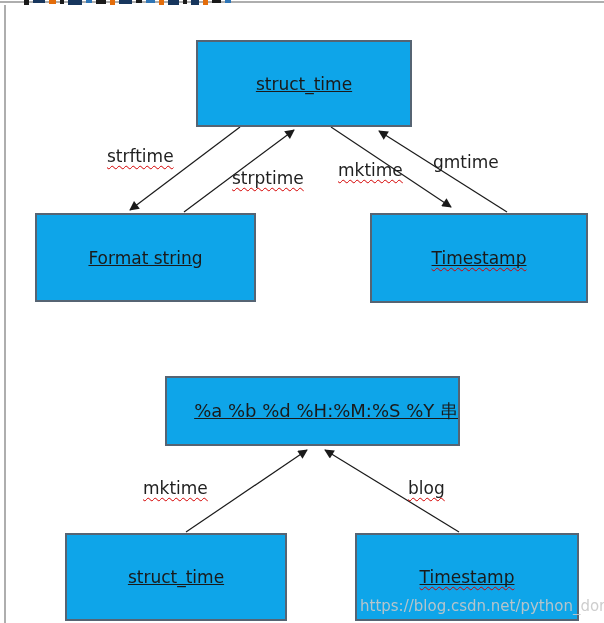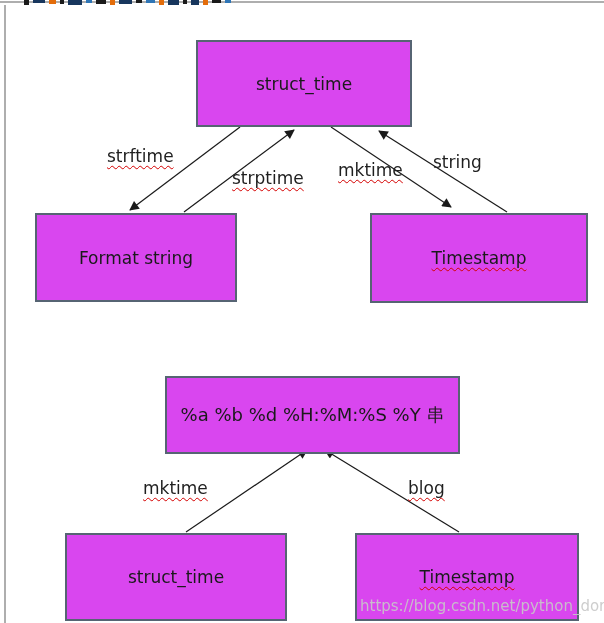--- a/index.html
+++ b/index.html
@@ -12,24 +12,25 @@
   #top-frame-line{left:0;top:1px;width:604px;height:2px;}
   #left-frame-line{left:4px;top:5px;width:2px;height:618px;}
 
   #top-clipped{position:absolute;left:24px;top:0;width:330px;height:6px;overflow:hidden;}
   #top-clipped span{display:inline-block;vertical-align:top;margin-right:4px;}
 
   #arrow-layer{position:absolute;left:0;top:0;z-index:1;}
 
   .node{
     position:absolute;z-index:2;
-    background:#d946ef;border:2px solid #566473;
+    background:#0ea5e9;border:2px solid #566473;
     display:flex;align-items:center;justify-content:center;
     font-size:17px;color:#1a1a1a;box-sizing:border-box;
     white-space:nowrap;
+    text-decoration:underline;
   }
   .edge-label{
     position:absolute;z-index:3;font-size:17px;color:#1f1f1f;white-space:nowrap;
   }
   .squiggle{
     text-decoration-line:underline;
     text-decoration-style:wavy;
     text-decoration-color:#d40000;
     text-decoration-thickness:1px;
     text-underline-offset:3px;
@@ -62,43 +63,43 @@
     <line x1="507" y1="212" x2="379" y2="131" marker-end="url(#ah)"></line>
     <line x1="186" y1="532" x2="307" y2="450" marker-end="url(#ah)"></line>
     <line x1="459" y1="532" x2="325" y2="450" marker-end="url(#ah)"></line>
   </g>
 </svg>
 
 <div class="node" style="left:196px;top:40px;width:216px;height:87px;">
   <span>struct_time</span>
 </div>
 
-<div class="node" style="left:35px;top:213px;width:202px;height:89px;">
+<div class="node" style="left:35px;top:213px;width:221px;height:89px;">
   <span>Format string</span>
 </div>
 
 <div class="node" style="left:370px;top:213px;width:218px;height:90px;">
   <span class="squiggle">Timestamp</span>
 </div>
 
 <div class="edge-label" style="left:101px;top:146px;margin-left:6px;">
   <span class="squiggle">strftime</span>
 </div>
 <div class="edge-label" style="left:232px;top:168px;">
   <span class="squiggle">strptime</span>
 </div>
 <div class="edge-label" style="left:338px;top:160px;">
   <span class="squiggle">mktime</span>
 </div>
 <div class="edge-label" style="left:433px;top:129px;line-height:22px;">
   <br>
-  <span>string</span>
+  <span>gmtime</span>
 </div>
 
-<div class="node" id="node-format-pattern" style="left:165px;top:376px;width:295px;height:78px;">
+<div class="node" id="node-format-pattern" style="left:165px;top:376px;width:295px;height:70px;justify-content:flex-end;">
   <span>%a %b %d %H:%M:%S %Y 串</span>
 </div>
 
 <div class="node" style="left:65px;top:533px;width:222px;height:88px;">
   <span>struct_time</span>
 </div>
 
 <div class="node" style="left:355px;top:533px;width:224px;height:88px;">
   <span class="squiggle">Timestamp</span>
 </div>

